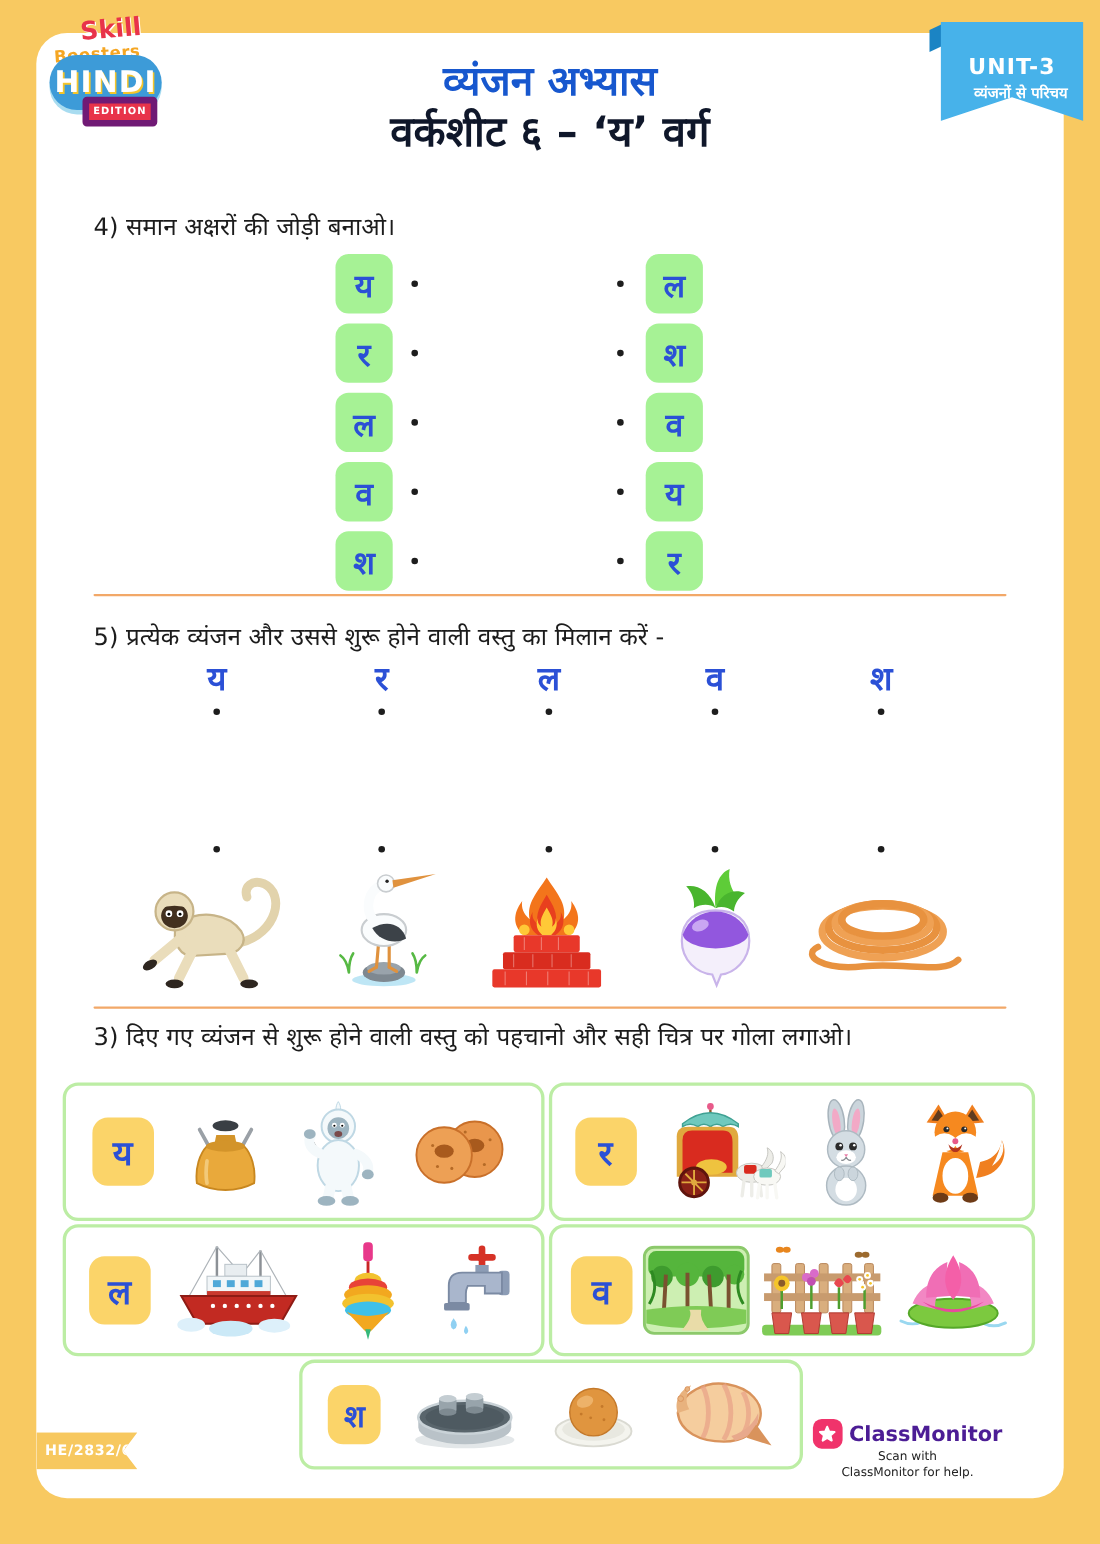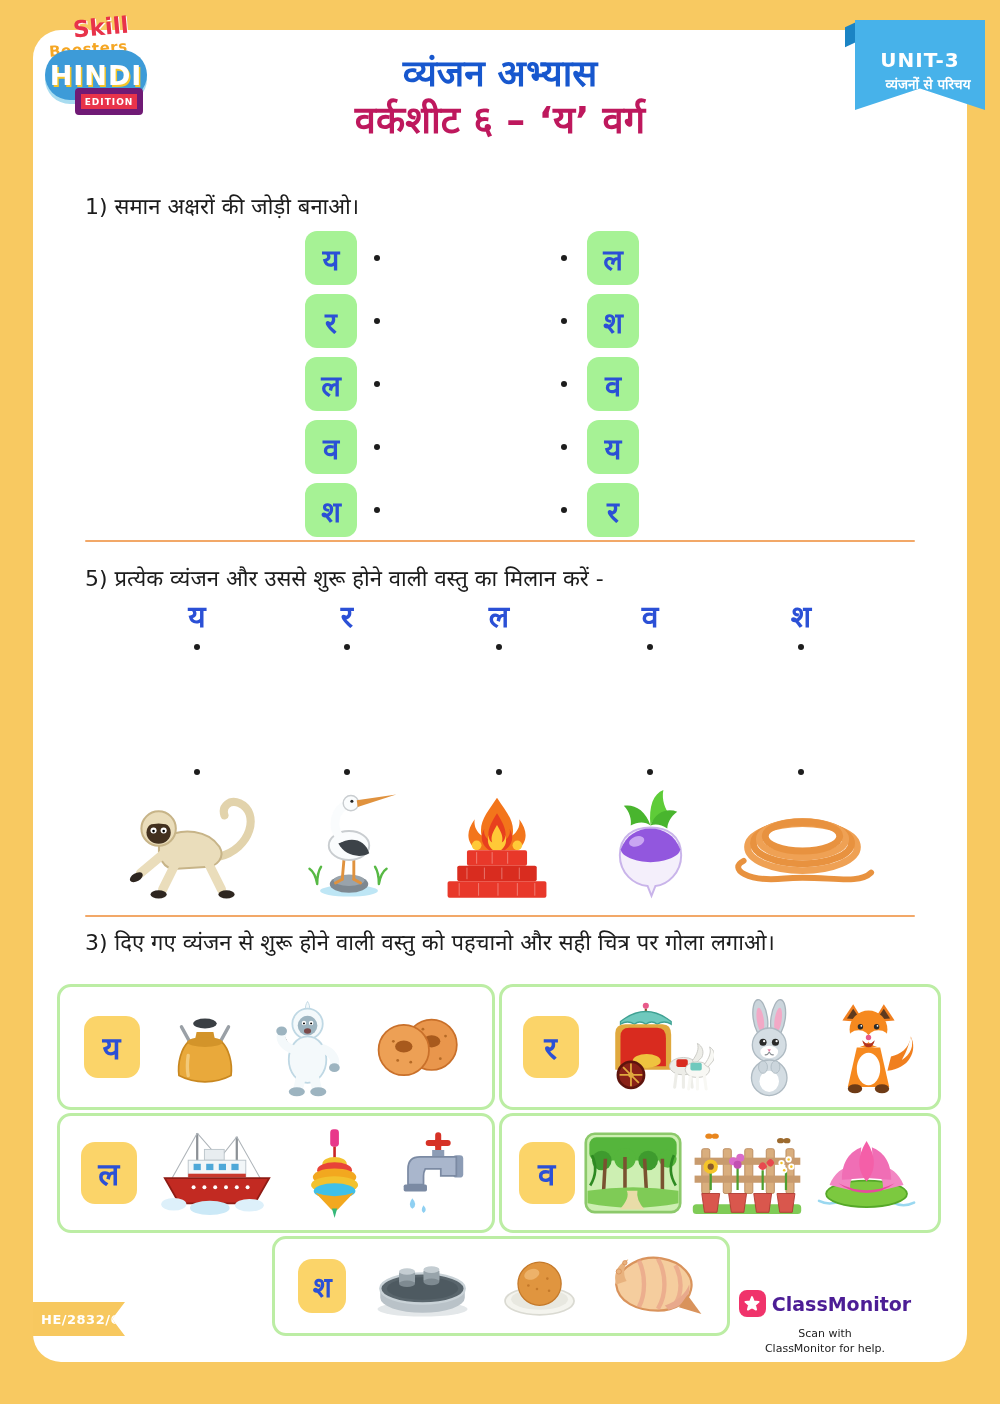--- a/index.html
+++ b/index.html
@@ -13,21 +13,21 @@
   .logo-cloud{position:absolute;left:20px;top:44px;width:102px;height:50px;background:#3D9BD8;border-radius:28px;box-shadow:0 4px 0 #A8DCF0;display:flex;align-items:center;justify-content:center;}
   .logo-hindi{font-size:27px;font-weight:bold;color:#fff;text-shadow:1.5px 1.5px 0 #F5C52A;letter-spacing:1px;}
   .logo-edition{position:absolute;left:50px;top:82px;width:56px;height:15px;background:#E8334A;border:6px solid #701a75;border-radius:4px;display:flex;align-items:center;justify-content:center;font-size:9px;font-weight:bold;color:#fff;letter-spacing:1px;}
   
   .ribbon-fold{position:absolute;left:845px;top:24px;width:14px;height:20px;background:#1B84C4;transform:skewY(-25deg);}
   .ribbon{position:absolute;left:855px;top:20px;width:130px;height:90px;background:#47B2EA;clip-path:polygon(0 0,100% 0,100% 100%,50% 76%,0 100%);text-align:center;color:#fff;}
   .ribbon-l1{margin-top:28px;font-size:20px;font-weight:bold;letter-spacing:1px;}
   .ribbon-l2{margin-top:3px;font-size:13.5px;font-weight:600;padding-left:16px;}
   
   .title1{position:absolute;left:0;right:0;top:46px;text-align:center;font-size:37px;font-weight:bold;color:#1757CE;}
-  .title2{position:absolute;left:0;right:0;top:92px;text-align:center;font-size:38px;font-weight:bold;color:#be185d;}
+  .title2{position:absolute;left:0;right:0;top:92px;text-align:center;font-size:38px;font-weight:bold;color:#0f172a;}
   
   .sec-heading{position:absolute;left:85px;font-size:22px;font-weight:500;color:#1c1c1c;}
   
   .gbox{position:absolute;width:52px;height:54px;background:#A6F295;border-radius:12px;display:flex;align-items:center;justify-content:center;font-size:29px;font-weight:bold;color:#2B50D6;}
   .dot{position:absolute;width:6px;height:6px;border-radius:50%;background:#1d1d1d;}
   .divider{position:absolute;left:85px;width:830px;height:2px;background:#F2A868;border-radius:1px;}
   
   .s2-letter{position:absolute;width:80px;top:595px;text-align:center;font-size:30px;font-weight:bold;color:#2B50D6;}
   .s2-img{position:absolute;}
   .s2-img svg{display:block;width:100%;height:auto;}
@@ -36,21 +36,21 @@
   .tile{width:56px;height:62px;background:#FBD469;border-radius:14px;display:flex;align-items:center;justify-content:center;font-size:31px;font-weight:bold;color:#2B50D6;flex:0 0 auto;}
   .tile.small{width:48px;height:54px;font-size:28px;}
   .cell svg{display:block;}
   
   .he-flag{position:absolute;left:33px;top:1302px;width:92px;height:34px;background:#F7C85F;clip-path:polygon(0 0,100% 0,86% 50%,100% 100%,0 100%);display:flex;align-items:center;}
   .he-flag span{margin-left:8px;font-size:13px;font-weight:bold;color:#fff;letter-spacing:.5px;}
   .cm{position:absolute;left:735px;top:1290px;width:180px;text-align:center;}
   .cm-row{display:flex;align-items:center;justify-content:center;gap:6px;}
   .cm-icon{width:27px;height:27px;background:#F0336B;border-radius:8px;display:flex;align-items:center;justify-content:center;}
   .cm-name{font-size:19px;font-weight:bold;color:#4c1d95;}
-  .cm-sub{font-size:11px;color:#222;line-height:1.35;margin-top:10px;}
+  .cm-sub{font-size:11px;color:#222;line-height:1.35;margin-top:0;}
 </style>
 </head>
 <body>
 
 <div class="page">
   <div class="sheet"></div>
 
   <div class="logo">
     <div class="logo-skill">Skill</div>
     <div class="logo-boosters">Boosters</div>
@@ -62,21 +62,21 @@
 
   <div class="ribbon-fold"></div>
   <div class="ribbon">
     <div class="ribbon-l1">UNIT-3</div>
     <div class="ribbon-l2">व्यंजनों से परिचय</div>
   </div>
 
   <div class="title1">व्यंजन अभ्यास</div>
   <div class="title2">वर्कशीट ६ – ‘य’ वर्ग</div>
 
-  <div class="sec-heading" style="top:190px;">1) समान अक्षरों की जोड़ी बनाओ।</div>
+  <div class="sec-heading" style="top:190px;">4) समान अक्षरों की जोड़ी बनाओ।</div>
 
   <div class="gbox" style="left:305px;top:231px;">य</div>
   <div class="gbox" style="left:305px;top:294px;">र</div>
   <div class="gbox" style="left:305px;top:357px;">ल</div>
   <div class="gbox" style="left:305px;top:420px;">व</div>
   <div class="gbox" style="left:305px;top:483px;">श</div>
 
   <div class="dot" style="left:374px;top:255px;"></div>
   <div class="dot" style="left:374px;top:318px;"></div>
   <div class="dot" style="left:374px;top:381px;"></div>

